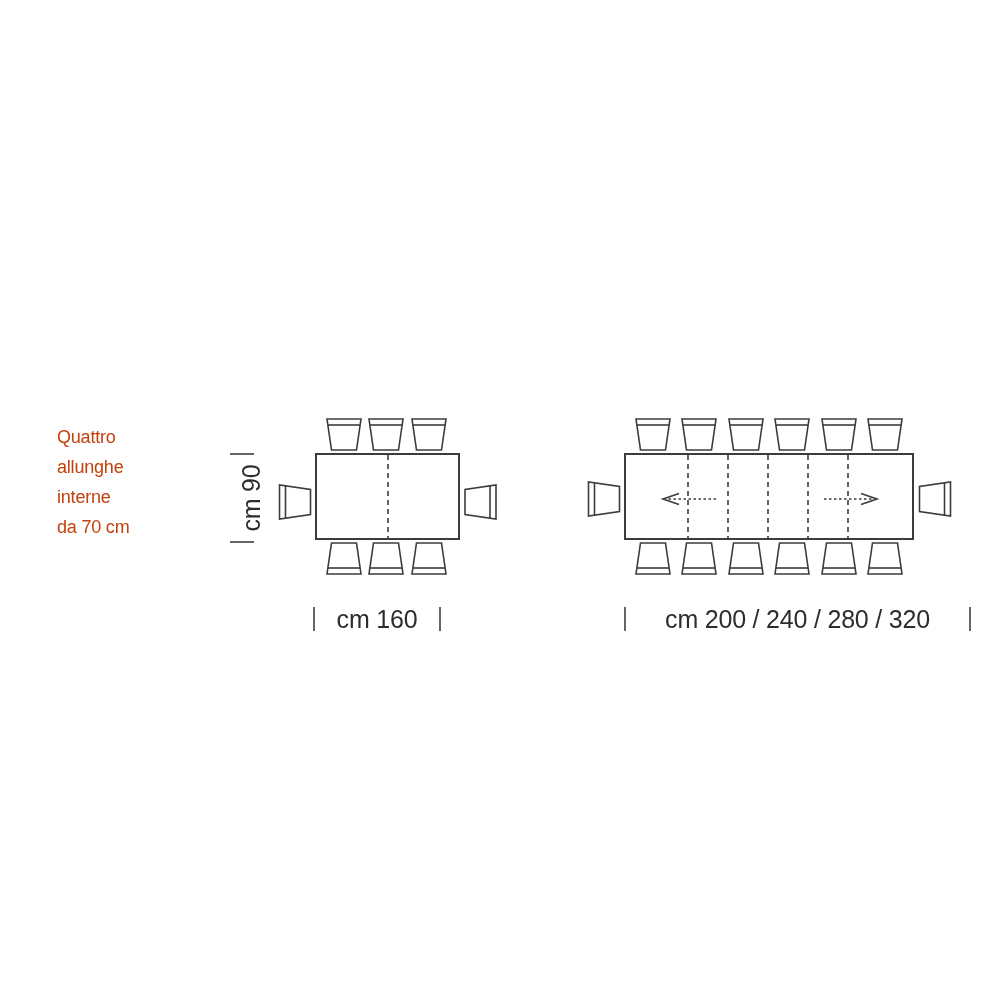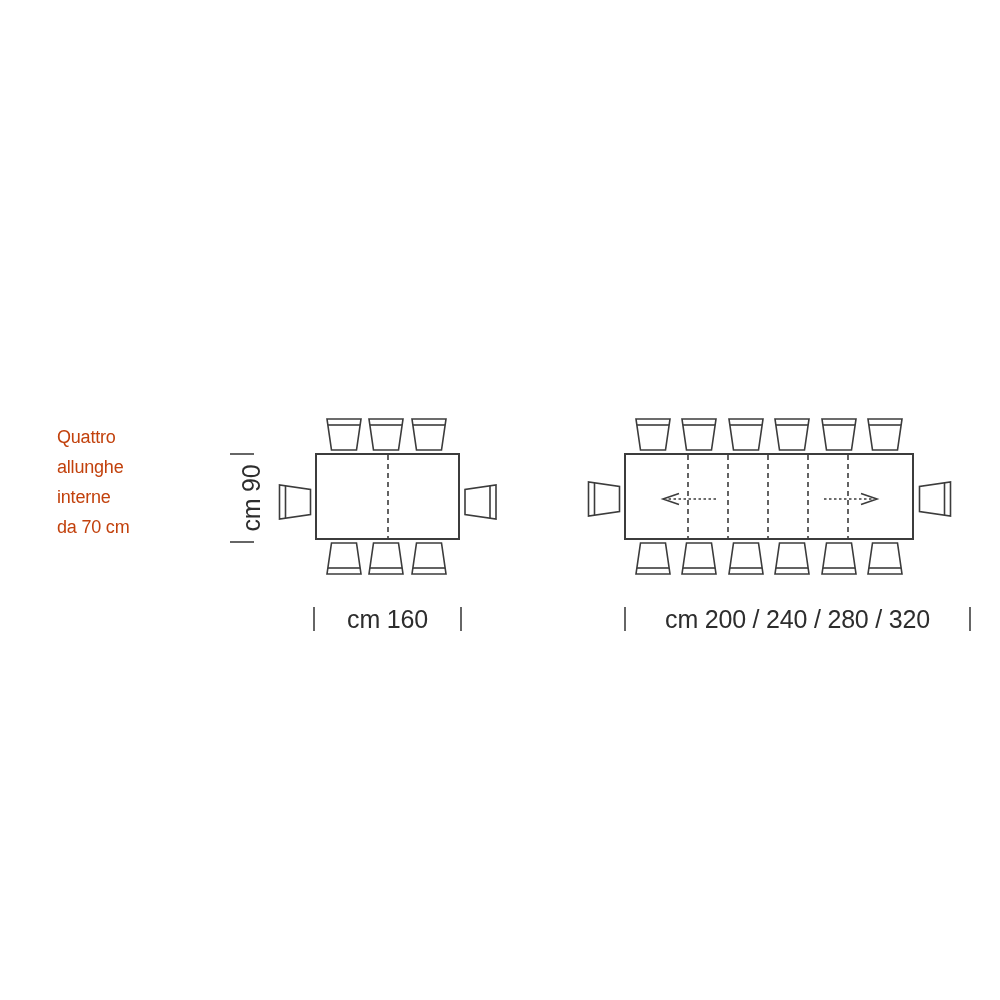--- a/index.html
+++ b/index.html
@@ -54,21 +54,21 @@
     transform: rotate(-90deg);
     transform-origin: center center;
   }
   .dim-v .dim-label {
     position: relative;
     top: 9px;
   }
   .dim-closed {
     left: 313px;
     top: 604px;
-    width: 149px;
+    width: 128px;
   }
   .dim-extended {
     left: 624px;
     top: 604px;
     width: 347px;
   }
   .diagram-svg {
     position: absolute;
   }
   .svg-closed { left: 260px; top: 398px; }

